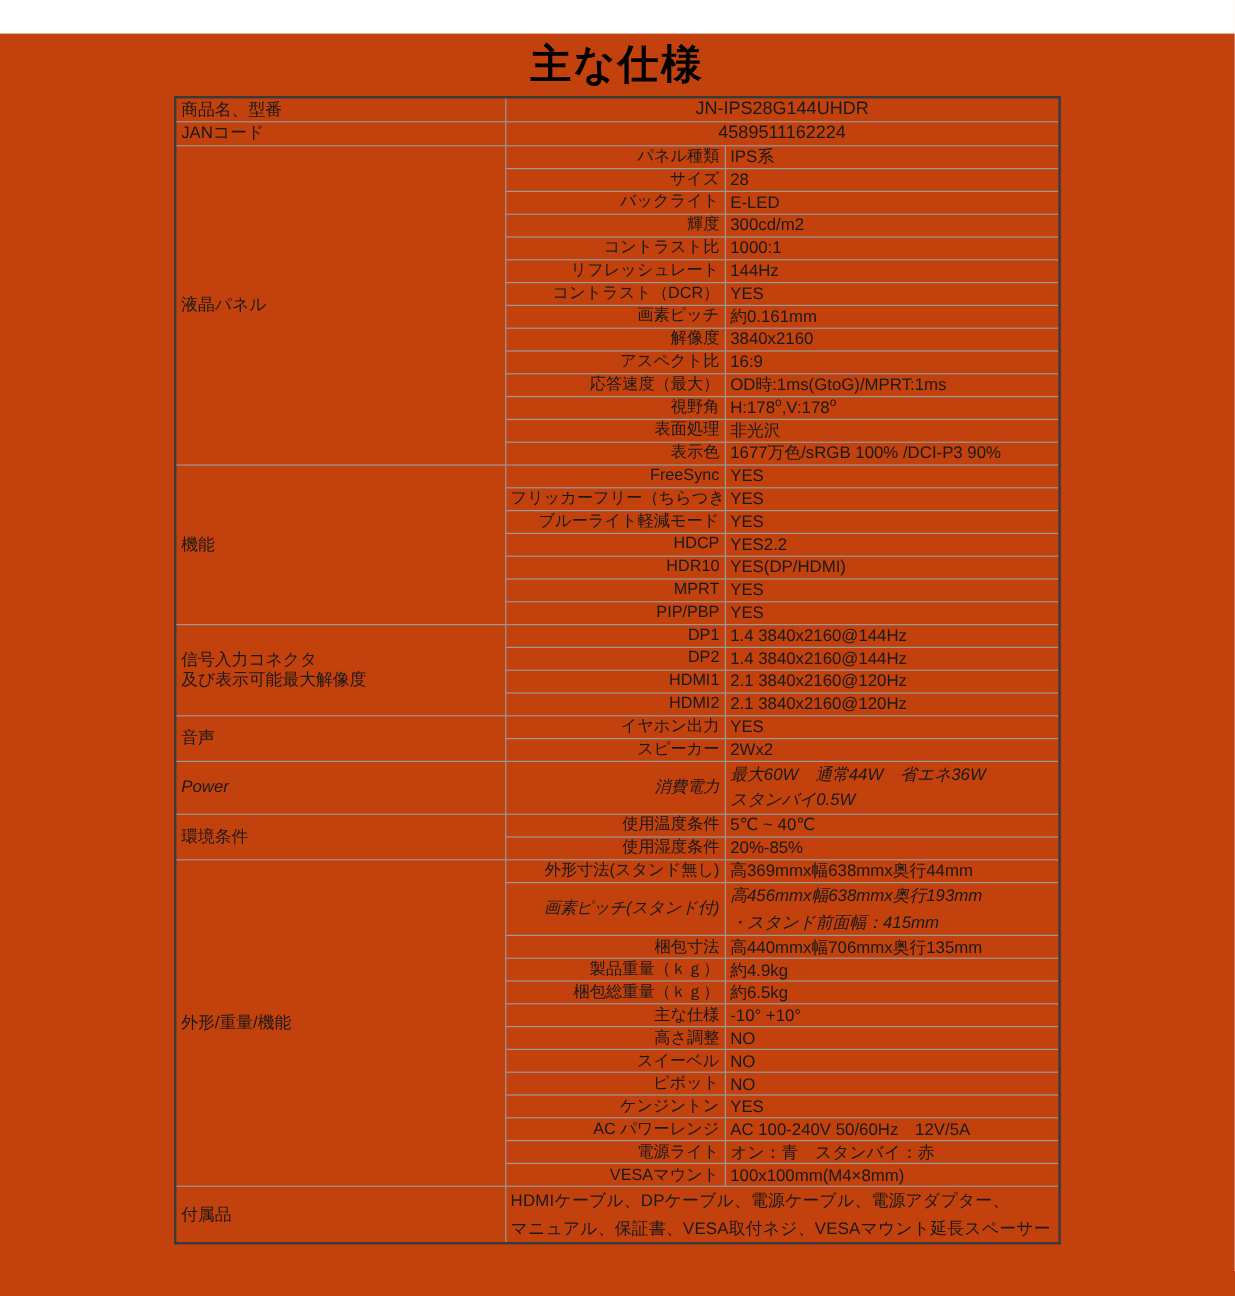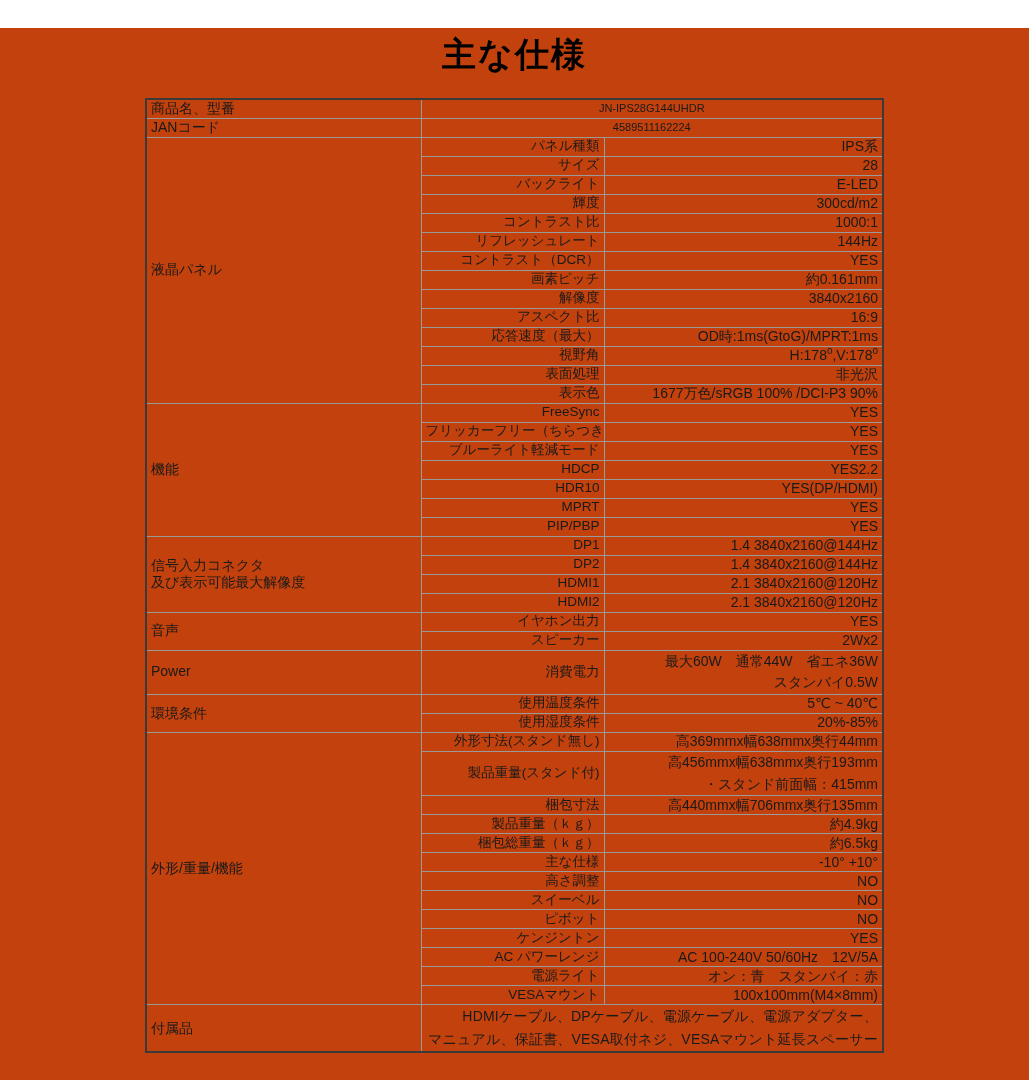--- a/index.html
+++ b/index.html
@@ -29,21 +29,21 @@
     text-align: center;
     font-size: 34px;
     line-height: 44px;
     font-weight: 700;
     letter-spacing: 2px;
     color: #000;
   }
   .spec-wrap {
     position: absolute;
     left: 145px;
-    top: 70px;
+    top: 52px;
     width: 737px;
   }
   table.spec {
     width: 737px;
     border-collapse: collapse;
     table-layout: fixed;
     font-size: 13.5px;
   }
   table.spec td {
     border: 1px solid #9a9a9a;
@@ -52,47 +52,46 @@
     line-height: 1.25;
     white-space: nowrap;
     overflow: hidden;
   }
   
   table.spec {
     border: 2px solid #3a3a3a;
   }
   td.sec-top {
     border-top: 2px solid #4a4a4a;
-    text-align: right;
   }
   td.grp {
     text-align: left;
     vertical-align: middle;
     white-space: normal;
     font-size: 14px;
     line-height: 1.45;
   }
   td.key {
     text-align: right;
     font-size: 13.5px;
   }
   td.val {
-    text-align: right;
+    text-align: left;
     font-size: 14px;
   }
   td.ctr {
     text-align: center;
-    font-size: 11px;
+    font-size: 15px;
   }
   td.hdr-key {
     text-align: left;
     font-size: 14px;
   }
   .row-std { height: 19px; }
-  .row-tall { height: 27px; }
+  .row-tall { height: 27px; font-style: italic; }
   .multi { white-space: normal; }
   .multi .ln {
     display: block;
     line-height: 1.55;
   }
   .accessories {
     white-space: normal;
     text-align: left;
     padding: 6px 0 6px 22px;
     font-size: 14px;
@@ -263,21 +262,21 @@
           <tr class="row-std">
             <td class="key">使用湿度条件</td>
             <td class="val">20%-85%</td>
           </tr>
           <tr class="row-std">
             <td class="grp sec-top" rowspan="13">外形/重量/機能</td>
             <td class="key sec-top">外形寸法(スタンド無し)</td>
             <td class="val sec-top">高369mmx幅638mmx奥行44mm</td>
           </tr>
           <tr class="row-tall">
-            <td class="key">製品重量(スタンド付)</td>
+            <td class="key">画素ピッチ(スタンド付)</td>
             <td class="val multi">
               <span class="ln">高456mmx幅638mmx奥行193mm</span>
               <span class="ln">・スタンド前面幅：415mm</span>
             </td>
           </tr>
           <tr class="row-std">
             <td class="key">梱包寸法</td>
             <td class="val">高440mmx幅706mmx奥行135mm</td>
           </tr>
           <tr class="row-std">

